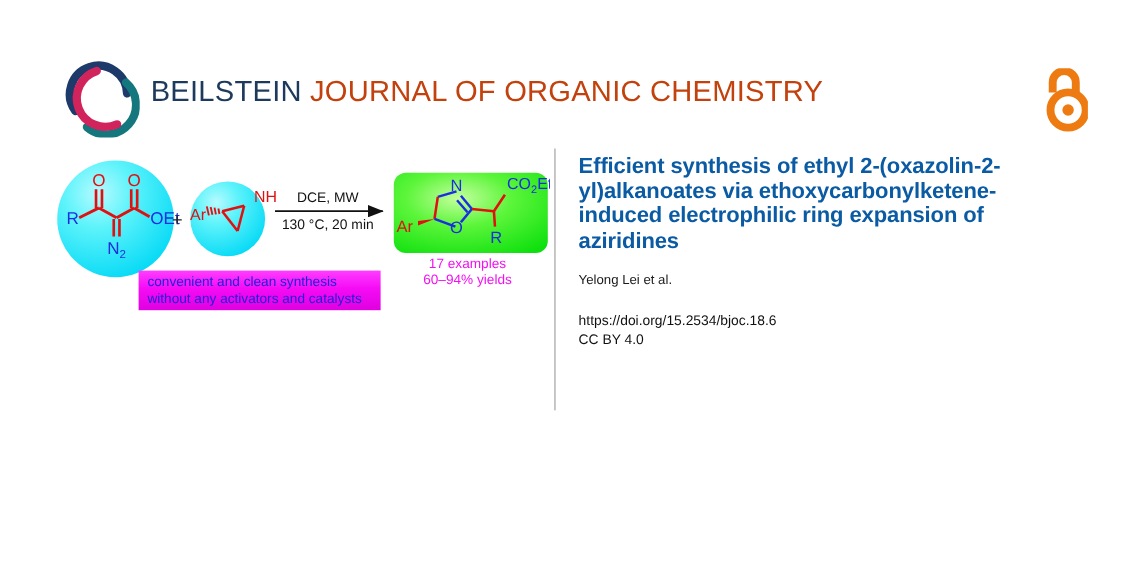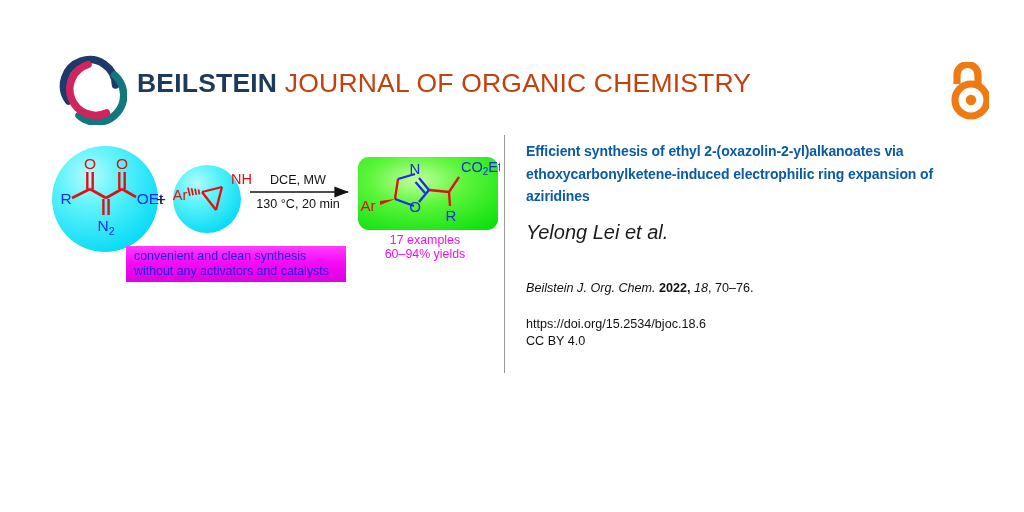--- a/index.html
+++ b/index.html
@@ -31,21 +31,21 @@
   }
   #journal-title {
     position: absolute;
     left: 137px; top: 68px;
     font-size: 26.5px;
     letter-spacing: 0.2px;
     color: #2d4a6b;
     white-space: nowrap;
   }
   #journal-title .bold-word {
-    font-weight: bold;
+    font-weight: normal;
     color: #1d3a5c;
   }
   #journal-title .light-words {
     font-weight: normal;
     color: #c2410c;
   }
 
   
   #oa-badge {
     position: absolute;
@@ -86,33 +86,32 @@
     background: #9a9a9a;
   }
 
   
   #article-info {
     position: absolute;
     left: 526px; top: 140px;
     width: 442px;
   }
   #article-title {
-    font-size: 14px;
+    font-size: 20px;
     font-weight: bold;
     line-height: 22.5px;
     color: #0a5ba3;
     margin: 0 0 0 0;
     letter-spacing: -0.1px;
   }
   #article-authors {
     margin-top: 14px;
-    font-size: 20px;
+    font-size: 12px;
     line-height: 20px;
     color: #1a1a1a;
-    font-style: italic;
   }
   #article-citation {
     margin-top: 38px;
     font-size: 12.6px;
     line-height: 17px;
     color: #111;
   }
   #article-citation .cit-journal { font-style: italic; }
   #article-citation .cit-year    { font-weight: bold; }
   #article-citation .cit-volume  { font-style: italic; }
@@ -273,20 +272,17 @@
     </g>
   </svg>
   </div>
 </div>
 
 <div id="divider"></div>
 
 <div id="article-info">
   <h1 id="article-title">Efficient synthesis of ethyl 2-(oxazolin-2-yl)alkanoates via ethoxycarbonylketene-induced electrophilic ring expansion of aziridines</h1>
   <div id="article-authors">Yelong Lei et al.</div>
-  <div id="article-citation">
-    <span class="cit-journal">Beilstein J. Org. Chem.</span><span> </span><span class="cit-year">2022,</span><span> </span><span class="cit-volume">18</span><span>, 70–76.</span>
-  </div>
   <div id="article-doi">
     <span>https://doi.org/15.2534/bjoc.18.6</span>
     <span>CC BY 4.0</span>
   </div>
 </div>
 
 </body></html>

